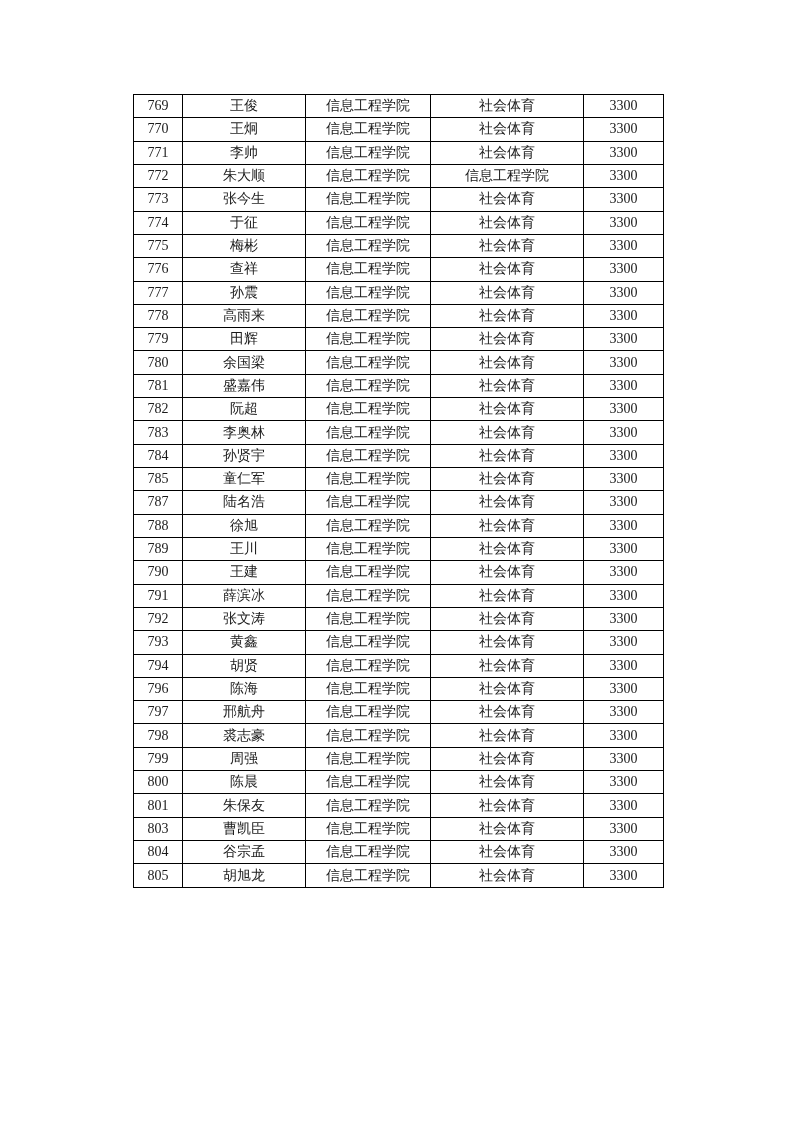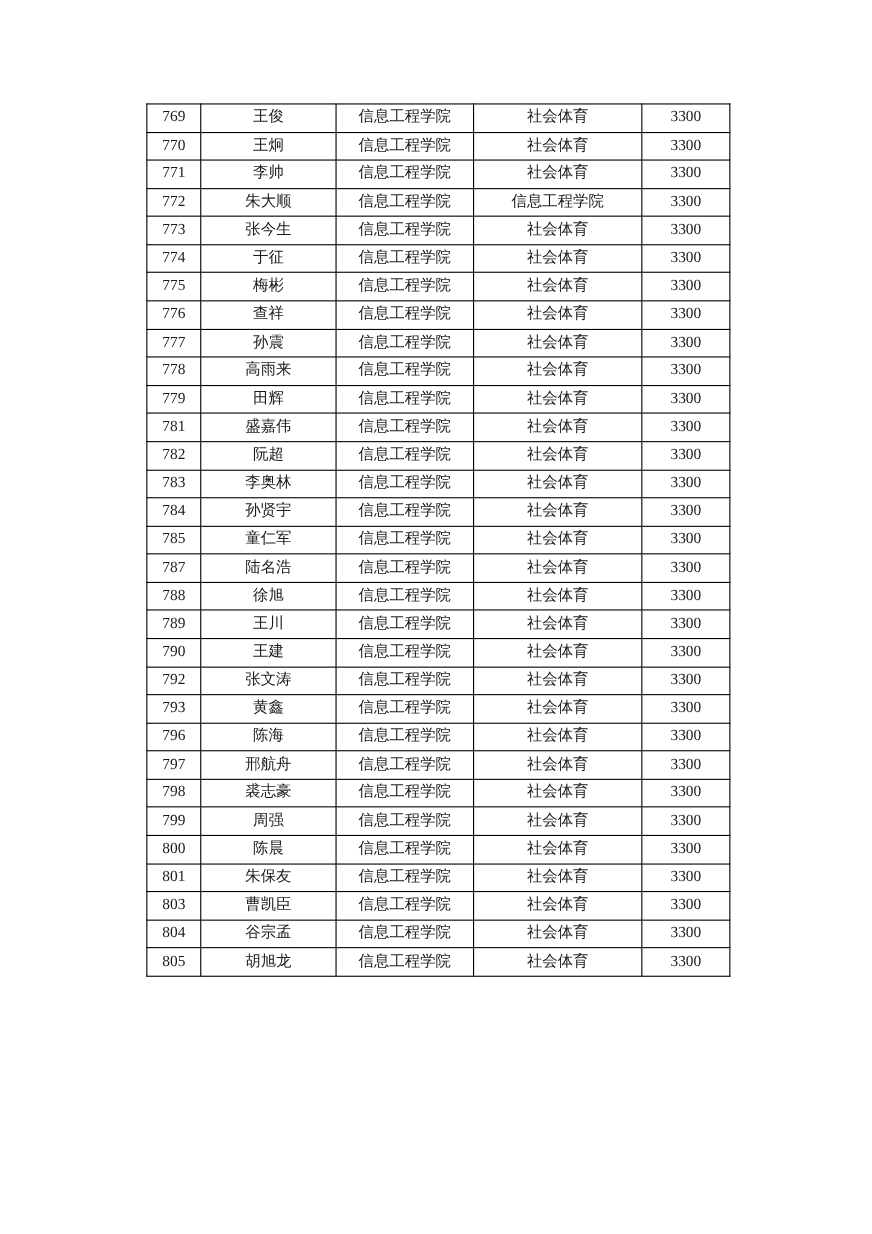--- a/index.html
+++ b/index.html
@@ -126,20 +126,27 @@
           <td>3300</td>
         </tr>
         <tr>
           <td>779</td>
           <td>田辉</td>
           <td>信息工程学院</td>
           <td>社会体育</td>
           <td>3300</td>
         </tr>
         <tr>
+          <td>780</td>
+          <td>余国梁</td>
+          <td>信息工程学院</td>
+          <td>社会体育</td>
+          <td>3300</td>
+        </tr>
+        <tr>
           <td>781</td>
           <td>盛嘉伟</td>
           <td>信息工程学院</td>
           <td>社会体育</td>
           <td>3300</td>
         </tr>
         <tr>
           <td>782</td>
           <td>阮超</td>
           <td>信息工程学院</td>
@@ -189,29 +196,43 @@
           <td>3300</td>
         </tr>
         <tr>
           <td>790</td>
           <td>王建</td>
           <td>信息工程学院</td>
           <td>社会体育</td>
           <td>3300</td>
         </tr>
         <tr>
+          <td>791</td>
+          <td>薛滨冰</td>
+          <td>信息工程学院</td>
+          <td>社会体育</td>
+          <td>3300</td>
+        </tr>
+        <tr>
           <td>792</td>
           <td>张文涛</td>
           <td>信息工程学院</td>
           <td>社会体育</td>
           <td>3300</td>
         </tr>
         <tr>
           <td>793</td>
           <td>黄鑫</td>
+          <td>信息工程学院</td>
+          <td>社会体育</td>
+          <td>3300</td>
+        </tr>
+        <tr>
+          <td>794</td>
+          <td>胡贤</td>
           <td>信息工程学院</td>
           <td>社会体育</td>
           <td>3300</td>
         </tr>
         <tr>
           <td>796</td>
           <td>陈海</td>
           <td>信息工程学院</td>
           <td>社会体育</td>
           <td>3300</td>

